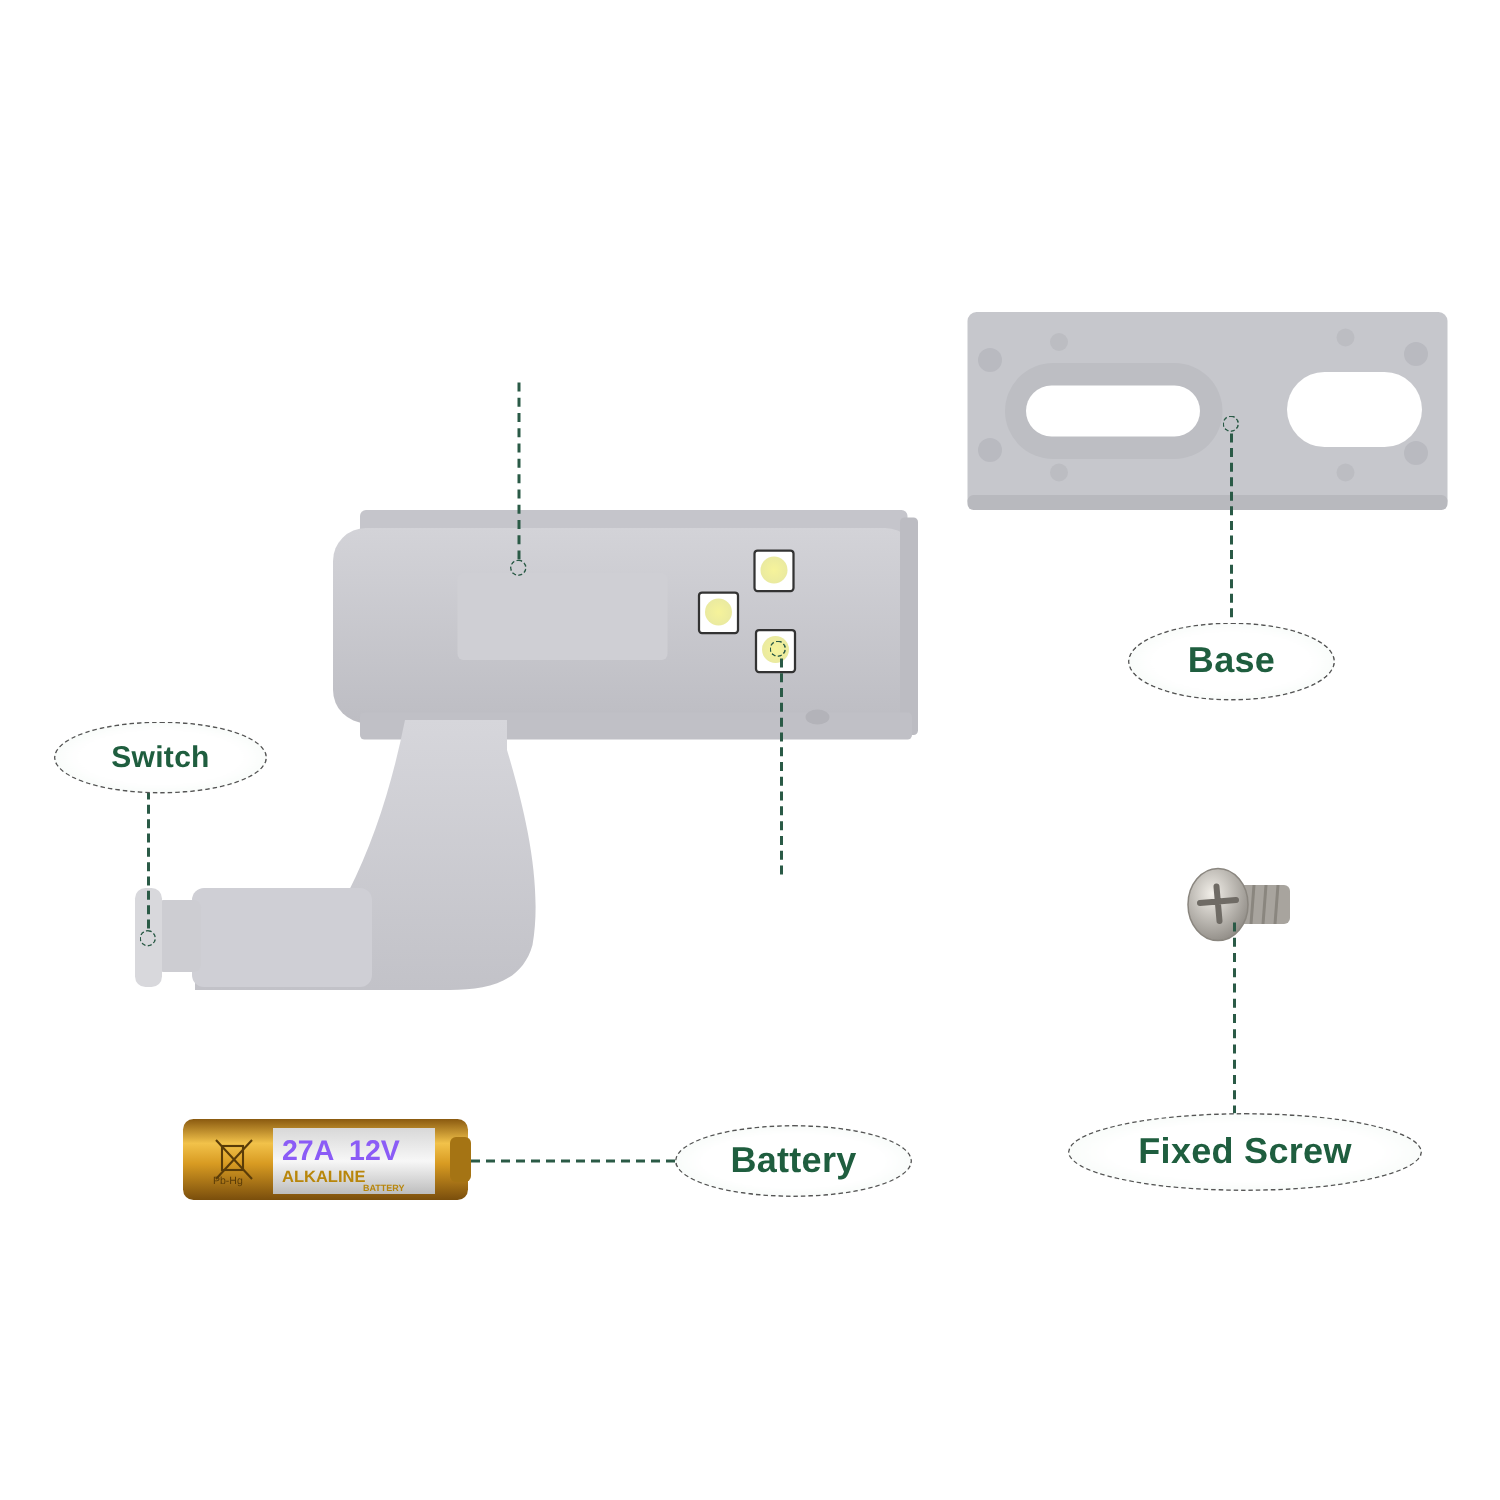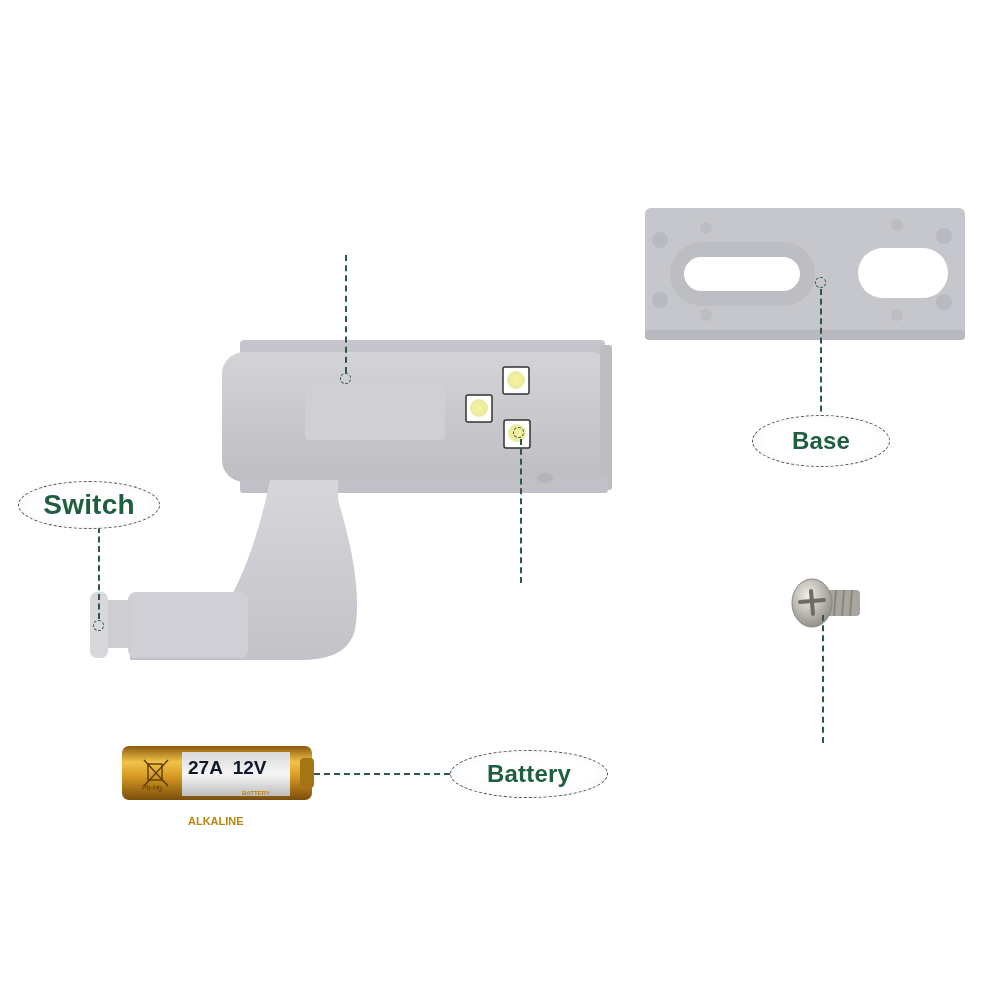--- a/index.html
+++ b/index.html
@@ -122,38 +122,39 @@
         <line x1="828" y1="590" x2="826" y2="616"></line>
         <line x1="836" y1="590" x2="834" y2="616"></line>
         <line x1="844" y1="590" x2="842" y2="616"></line>
         <line x1="852" y1="590" x2="850" y2="616"></line>
       </g>
       <ellipse cx="812" cy="603" rx="20" ry="24" fill="url(#gScrew)" stroke="#8a867f" stroke-width="1"></ellipse>
       <path d="M800 602 L824 600 M811 591 L813 614" stroke="#6f6b65" stroke-width="4" stroke-linecap="round"></path>
     </g>
   </svg>
 
-  <div class="batt-text" style="left:188px; top:757px; font-size:19px; color:#0f172a; white-space:pre;">27A  12V</div>
-  <div class="batt-text" style="left:188px; top:779px; font-size:11px; color:#b8860b;margin-top:36px;">ALKALINE</div>
+  <div class="batt-text" style="left:188px; top:757px; font-size:19px; color:#8b5cf6; white-space:pre;">27A  12V</div>
+  <div class="batt-text" style="left:188px; top:779px; font-size:11px; color:#b8860b;">ALKALINE</div>
   <div class="batt-text" style="left:242px; top:790px; font-size:6px; color:#b8860b;">BATTERY</div>
   <div class="batt-text" style="left:142px; top:784px; font-size:7px; color:#5a3c08; font-weight:normal;">Pb-Hg</div>
 
   <div class="lead v" style="left:345px; top:255px; height:118px;"></div>
   <div class="ring" style="left:340px; top:373px;"></div>
 
   <div class="ring" style="left:815px; top:277px;"></div>
   <div class="lead v" style="left:820px; top:289px; height:142px;"></div>
 
   <div class="lead v" style="left:98px; top:527px; height:92px;"></div>
   <div class="ring" style="left:93px; top:620px;"></div>
 
   <div class="ring" style="left:513px; top:427px;"></div>
   <div class="lead v" style="left:520px; top:439px; height:144px;"></div>
 
   <div class="lead h" style="left:314px; top:773px; width:136px;"></div>
 
   <div class="lead v" style="left:822px; top:615px; height:128px;"></div>
 
   <div class="label" style="left:752px; top:415px; width:138px; height:52px; font-size:24px;">Base</div>
-  <div class="label" style="left:18px; top:481px; width:142px; height:48px; font-size:28px;">Switch</div>
+  <div class="label" style="left:36px; top:481px; width:142px; height:48px; font-size:20px;">Switch</div>
   <div class="label" style="left:450px; top:750px; width:158px; height:48px; font-size:24px;">Battery</div>
+  <div class="label" style="left:712px; top:742px; width:236px; height:52px; font-size:24px;">Fixed Screw</div>
 
 </div>
 
 </body></html>

